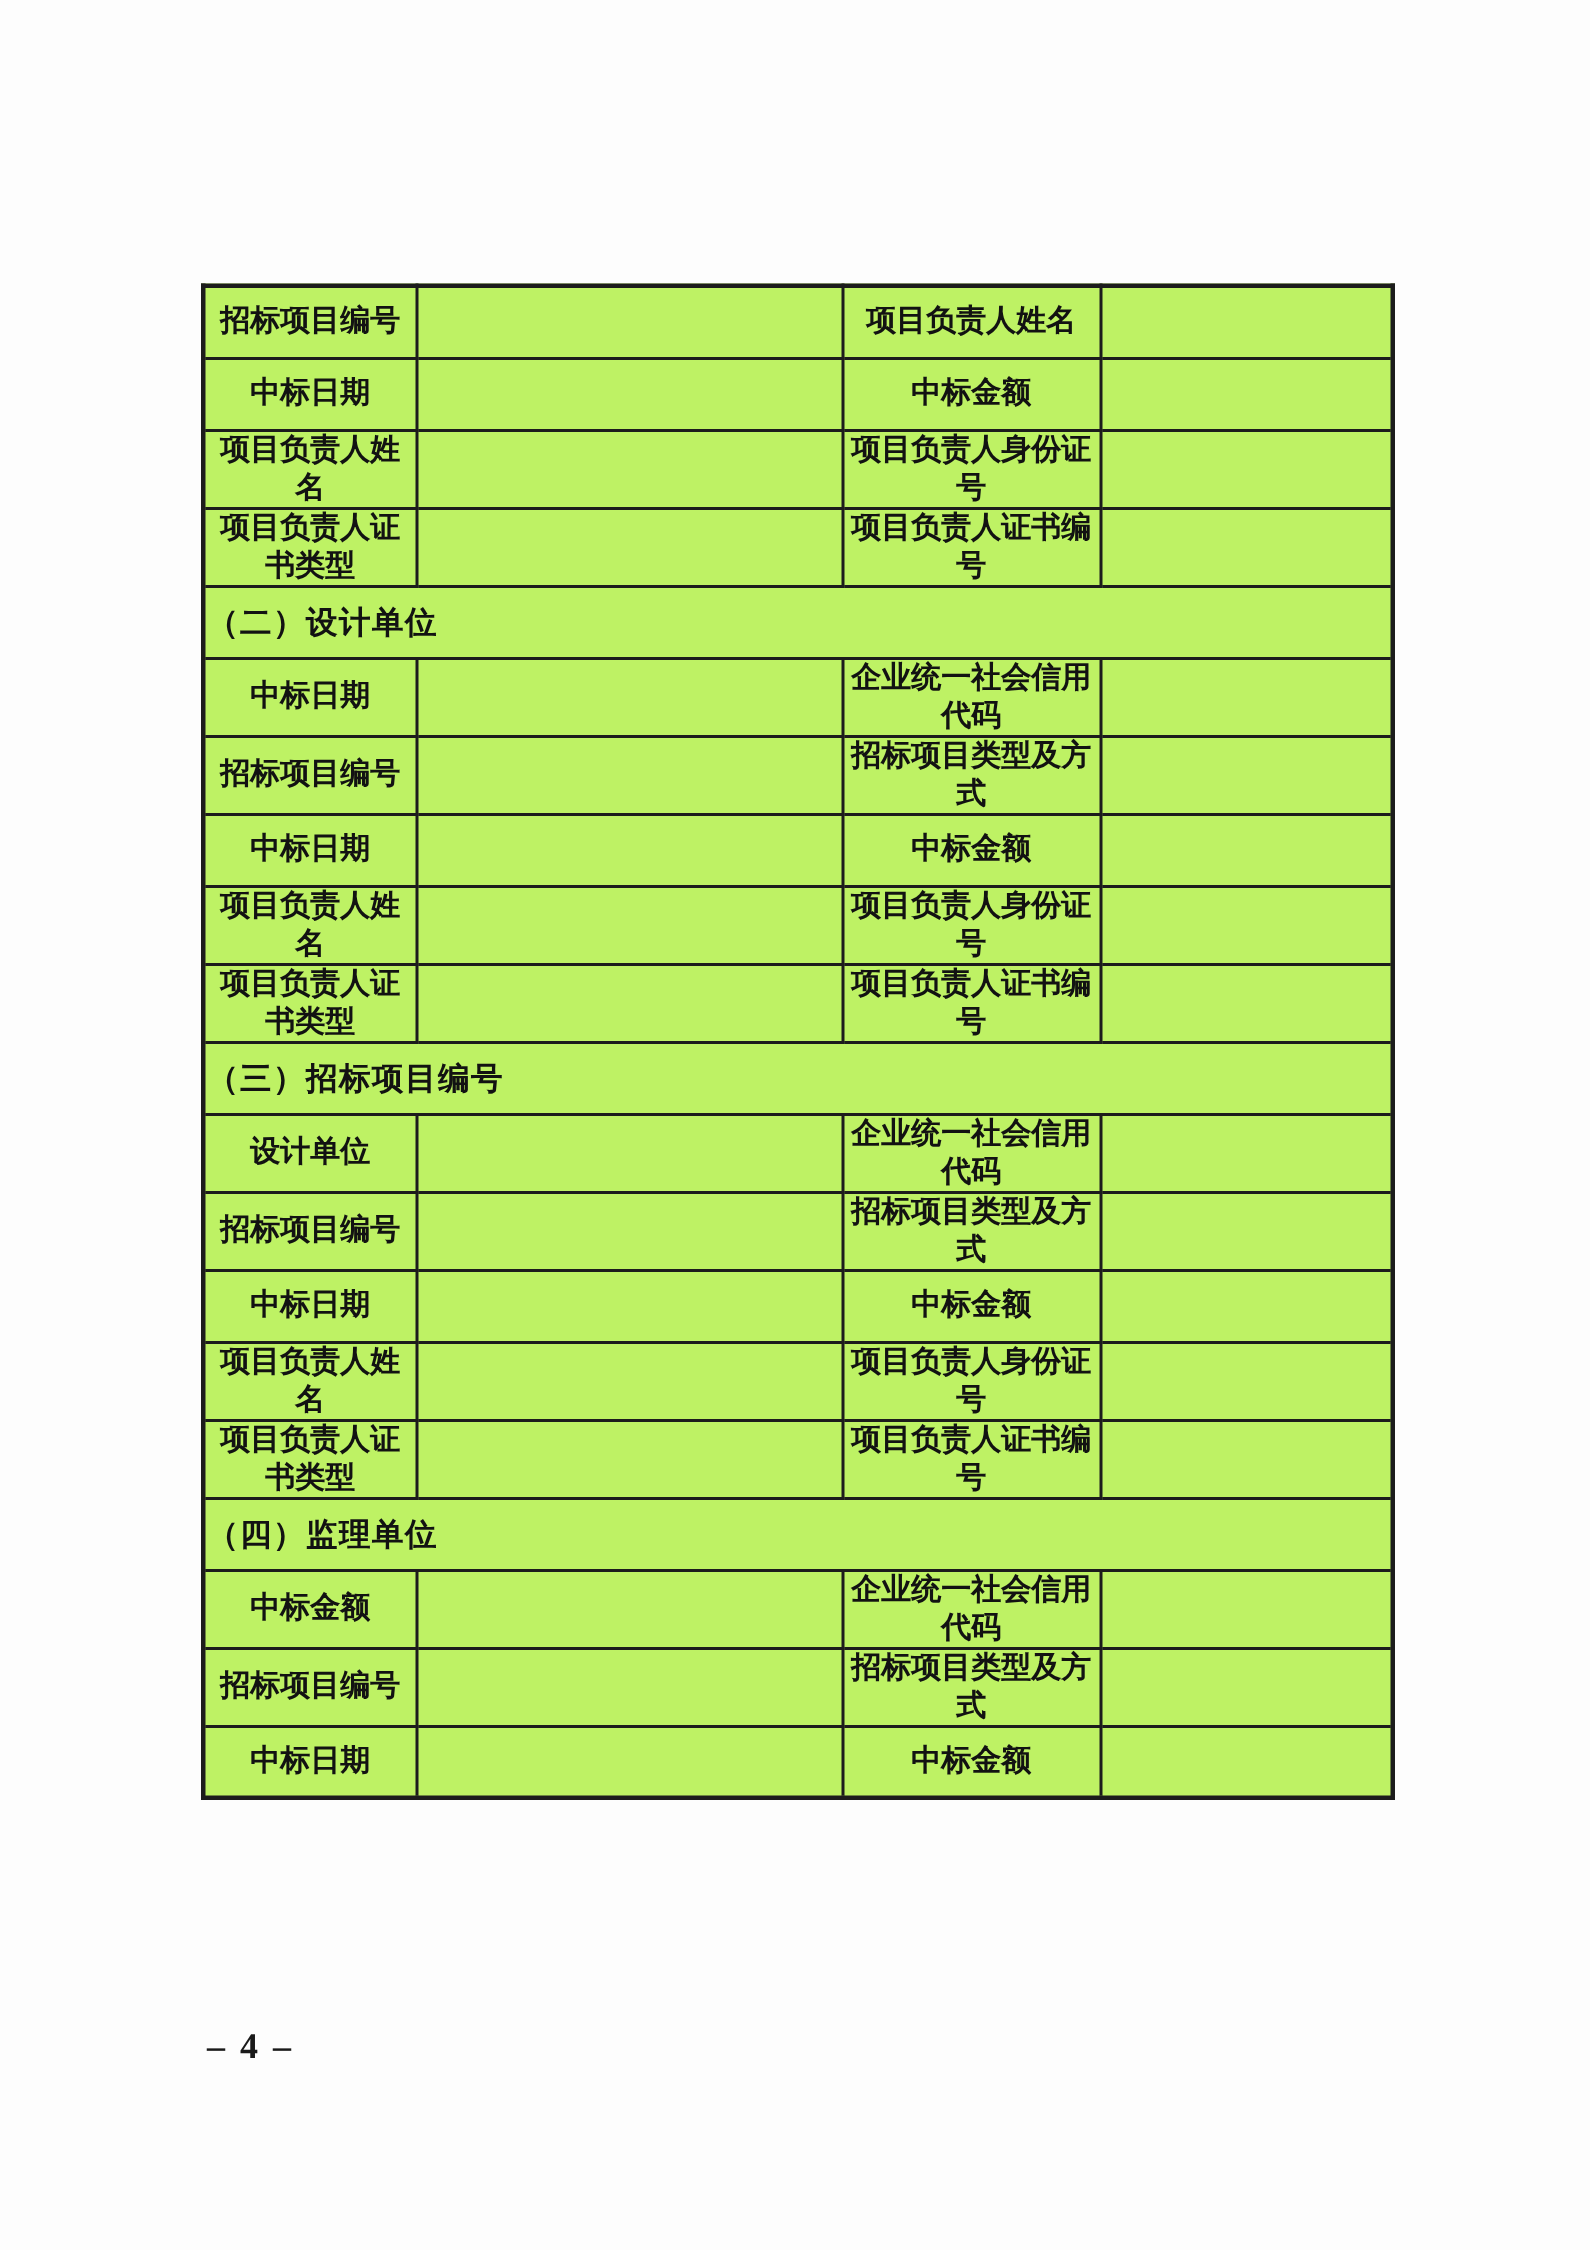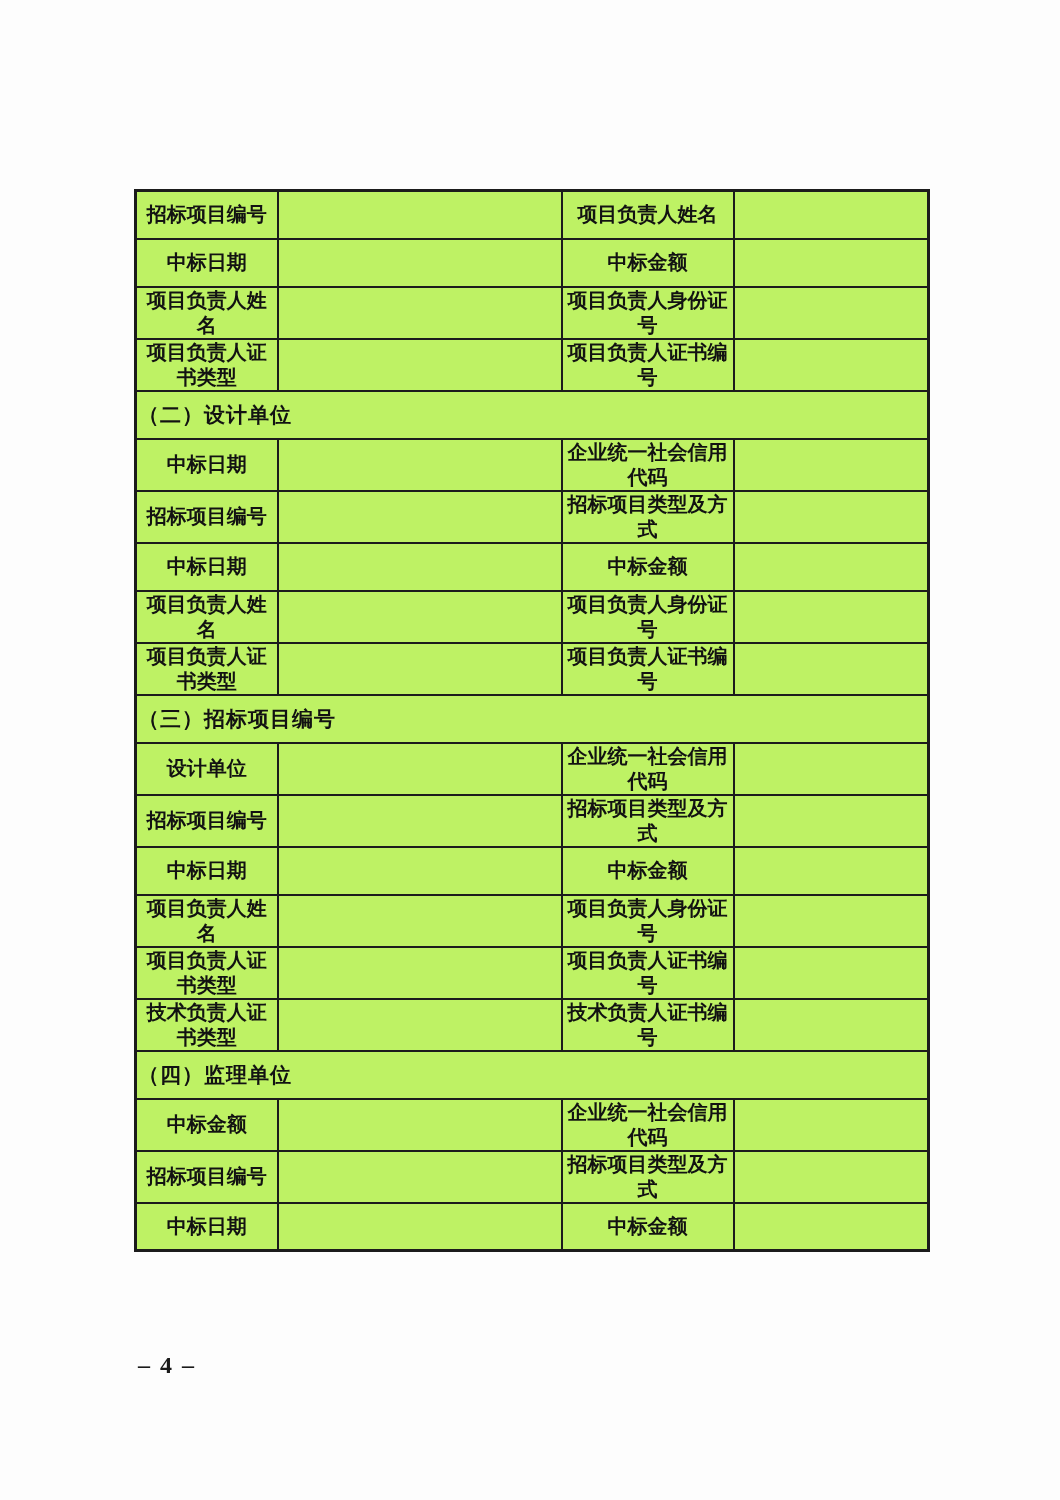--- a/index.html
+++ b/index.html
@@ -160,26 +160,20 @@
         <td class="c2"></td>
         <td class="c3">项目负责人身份证号</td>
         <td class="c4"></td>
       </tr>
       <tr class="h2">
         <td class="c1">项目负责人证书类型</td>
         <td class="c2"></td>
         <td class="c3">项目负责人证书编号</td>
         <td class="c4"></td>
       </tr>
-      <tr class="h2">
-        <td class="c1">技术负责人证书类型</td>
-        <td class="c2"></td>
-        <td class="c3">技术负责人证书编号</td>
-        <td class="c4"></td>
-      </tr>
 
       <tr class="hdr">
         <td class="section-hdr" colspan="4">（四）监理单位</td>
       </tr>
       <tr class="h2">
         <td class="c1">中标金额</td>
         <td class="c2"></td>
         <td class="c3">企业统一社会信用代码</td>
         <td class="c4"></td>
       </tr>

